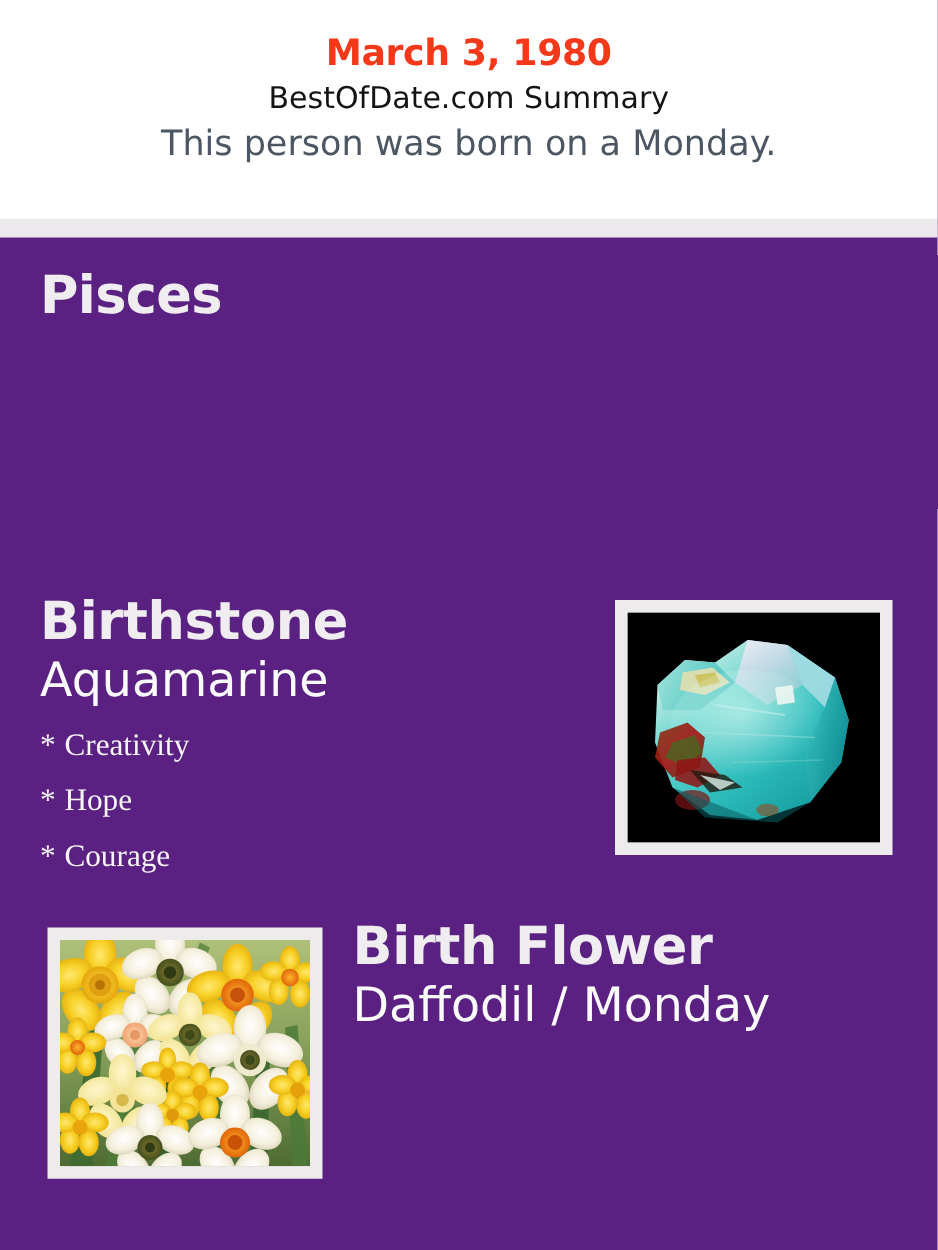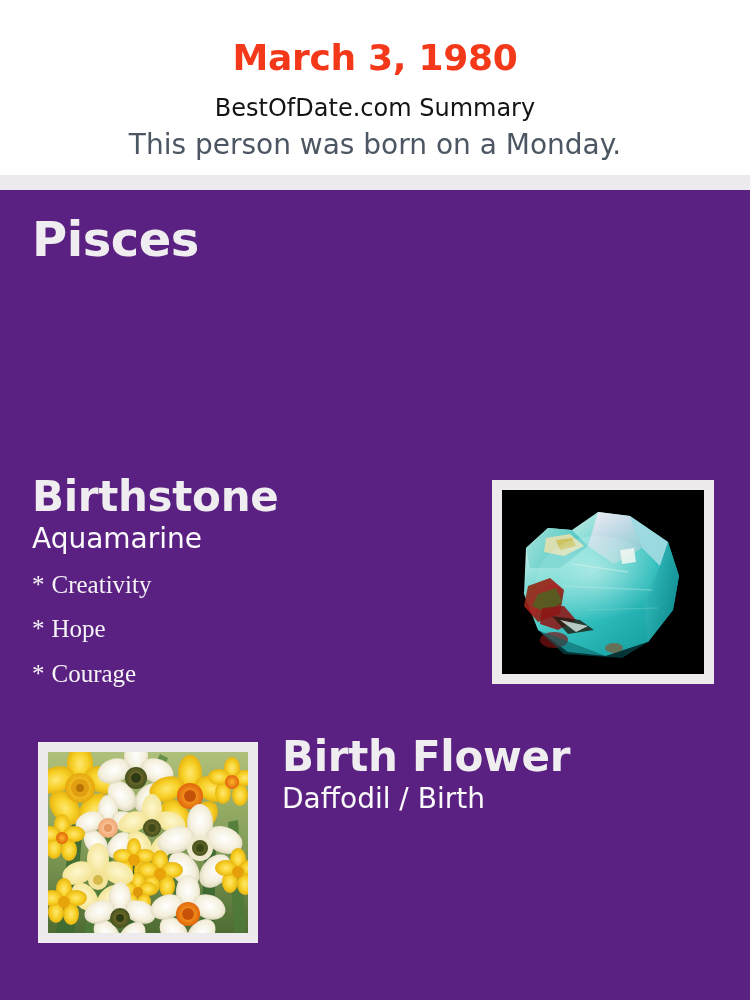--- a/index.html
+++ b/index.html
@@ -28,26 +28,26 @@
     top: 0;
     width: 750px;
     height: 175px;
     background: #ffffff;
     text-align: center;
     box-sizing: border-box;
     padding-top: 22px;
   }
   .header-date {
     font-family: "DejaVu Sans", sans-serif;
-    font-size: 36px;
+    font-size: 29px;
     font-weight: bold;
     color: #F4391B;
     line-height: 1.12;
     letter-spacing: -0.3px;
-    margin: 16px;
+    margin: 4px;
   }
   .header-site {
     font-family: "DejaVu Sans", sans-serif;
     font-size: 24px;
     font-weight: normal;
     color: #141414;
     line-height: 1.18;
     margin: 6px 0 0 0;
   }
   .header-note {
@@ -79,21 +79,21 @@
     height: 810px;
     background: #5A2182;
   }
 
   .zodiac-name {
     position: absolute;
     left: 32px;
     top: 24px;
     margin: 0;
     font-family: "DejaVu Sans", sans-serif;
-    font-size: 48px;
+    font-size: 42px;
     font-weight: bold;
     color: #EFEDEF;
     line-height: 1.05;
     letter-spacing: -0.5px;
   }
   .zodiac-desc {
     position: absolute;
     left: 32px;
     top: 92px;
     width: 672px;
@@ -117,21 +117,21 @@
     font-family: "DejaVu Sans", sans-serif;
     font-size: 42px;
     font-weight: bold;
     color: #EFEDEF;
     line-height: 1.07;
     letter-spacing: -0.3px;
   }
   .section-value {
     margin: 2px 0 0 0;
     font-family: "DejaVu Sans", sans-serif;
-    font-size: 28px;
+    font-size: 38px;
     font-weight: normal;
     color: #FBFAFB;
     line-height: 1.18;
   }
   .trait-list {
     list-style: none;
     margin: 8px 0 0 0;
     padding: 0;
   }
   .trait-item {
@@ -569,17 +569,17 @@
               </g>
               <circle cx="0" cy="0" r="6" fill="#E5A00C"></circle>
             </g>
           </g>
         </svg>
       </div>
     </div>
 
     <div class="flower-block">
       <h3 class="section-title">Birth Flower</h3>
-      <div class="section-value">Daffodil / Birth</div>
+      <div class="section-value">Daffodil / Monday</div>
     </div>
 
   </div>
 </div>
 
 </body></html>

